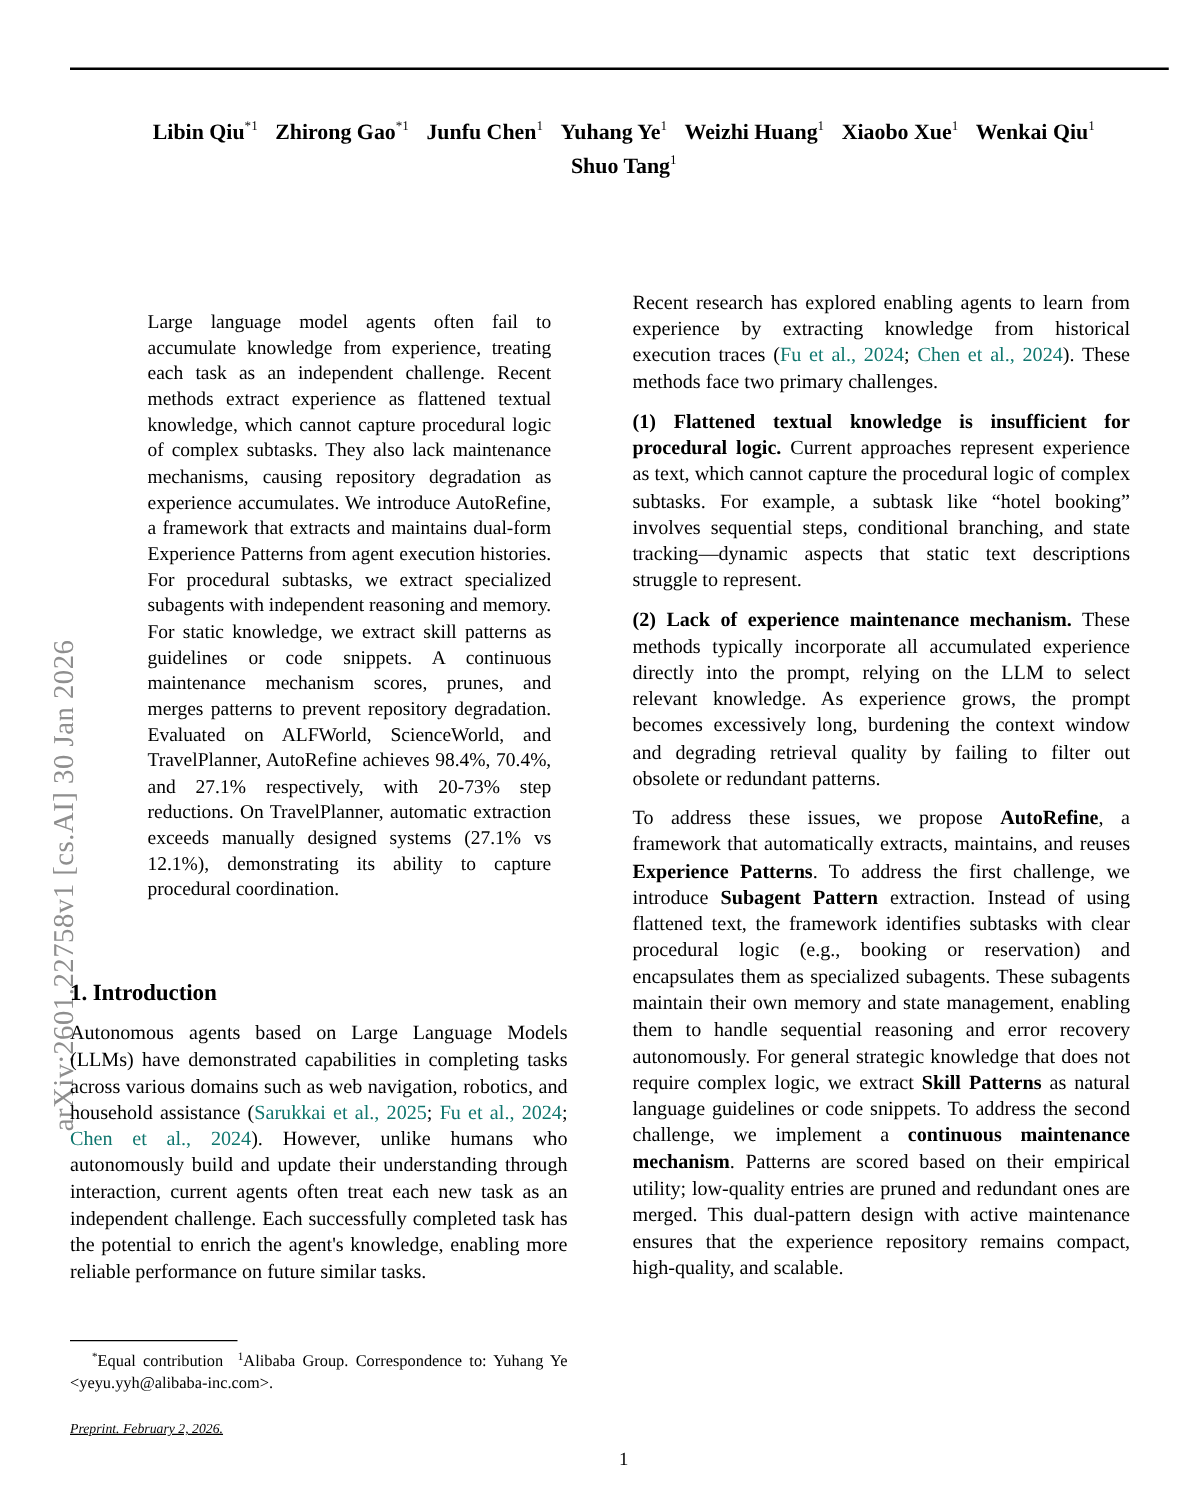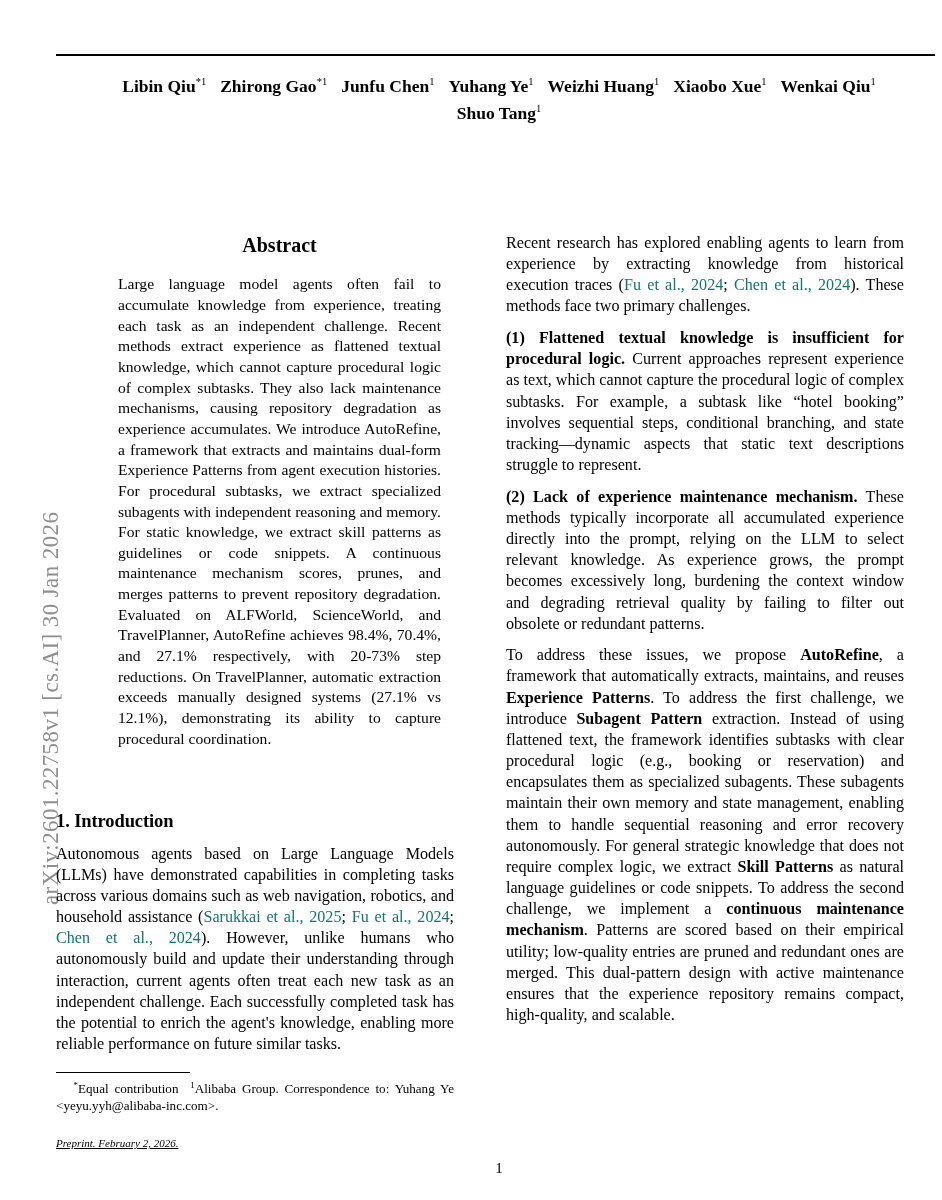--- a/index.html
+++ b/index.html
@@ -65,21 +65,21 @@
     height: 0;
     border-top: 2.6px solid #000;
   }
 
   
   .authors {
     text-align: center;
     font-size: 17.5px;
     font-weight: bold;
     line-height: 1.55;
-    padding-top: 17px;
+    padding-top: 36px;
     width: 836px;
     margin: 0 auto;
   }
   .authors .author {
     white-space: nowrap;
     margin: 0 7px;
   }
   .authors sup {
     font-size: 10.5px;
     font-weight: normal;
@@ -195,21 +195,20 @@
 
   <div class="authors">
     <span class="author"><span>Libin Qiu</span><sup>*1</sup></span><span class="author"><span>Zhirong Gao</span><sup>*1</sup></span><span class="author"><span>Junfu Chen</span><sup>1</sup></span><span class="author"><span>Yuhang Ye</span><sup>1</sup></span><span class="author"><span>Weizhi Huang</span><sup>1</sup></span><span class="author"><span>Xiaobo Xue</span><sup>1</sup></span><span class="author"><span>Wenkai Qiu</span><sup>1</sup></span><br><span class="author"><span>Shuo Tang</span><sup>1</sup></span>
   </div>
 
   <div class="columns">
 
     <div class="col col-left">
 
       <div class="abstract-wrap">
-        <div class="abstract-heading">Abstract</div>
         <p class="abstract-body">Large language model agents often fail to accumulate knowledge from experience, treating each task as an independent challenge. Recent methods extract experience as flattened textual knowledge, which cannot capture procedural logic of complex subtasks. They also lack maintenance mechanisms, causing repository degradation as experience accumulates. We introduce AutoRefine, a framework that extracts and maintains dual-form Experience Patterns from agent execution histories. For procedural subtasks, we extract specialized subagents with independent reasoning and memory. For static knowledge, we extract skill patterns as guidelines or code snippets. A continuous maintenance mechanism scores, prunes, and merges patterns to prevent repository degradation. Evaluated on ALFWorld, ScienceWorld, and TravelPlanner, AutoRefine achieves 98.4%, 70.4%, and 27.1% respectively, with 20-73% step reductions. On TravelPlanner, automatic extraction exceeds manually designed systems (27.1% vs 12.1%), demonstrating its ability to capture procedural coordination.</p>
       </div>
 
       <div class="intro-gap"></div>
 
       <h2 class="section-heading">1. Introduction</h2>
 
       <p class="para"><span>Autonomous agents based on Large Language Models (LLMs) have demonstrated capabilities in completing tasks across various domains such as web navigation, robotics, and household assistance (</span><span class="cite">Sarukkai et al., 2025</span><span>; </span><span class="cite">Fu et al., 2024</span><span>; </span><span class="cite">Chen et al., 2024</span><span>). However, unlike humans who autonomously build and update their understanding through interaction, current agents often treat each new task as an independent challenge. Each successfully completed task has the potential to enrich the agent's knowledge, enabling more reliable performance on future similar tasks.</span></p>
 
     </div>

